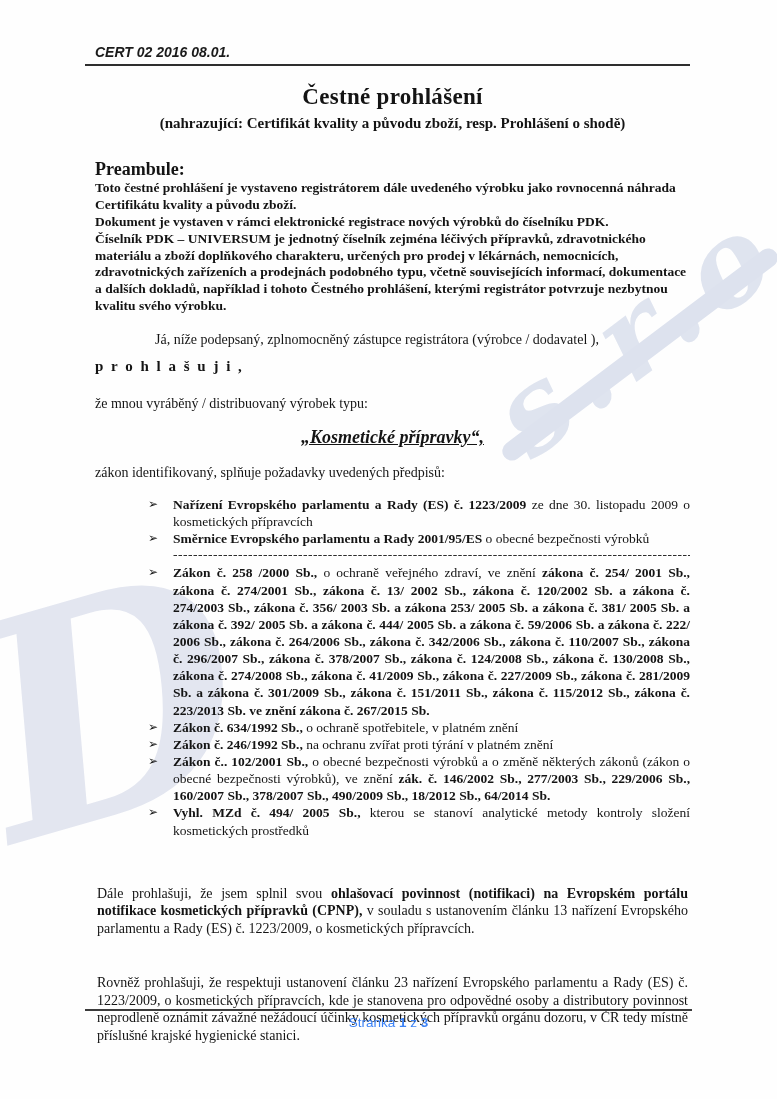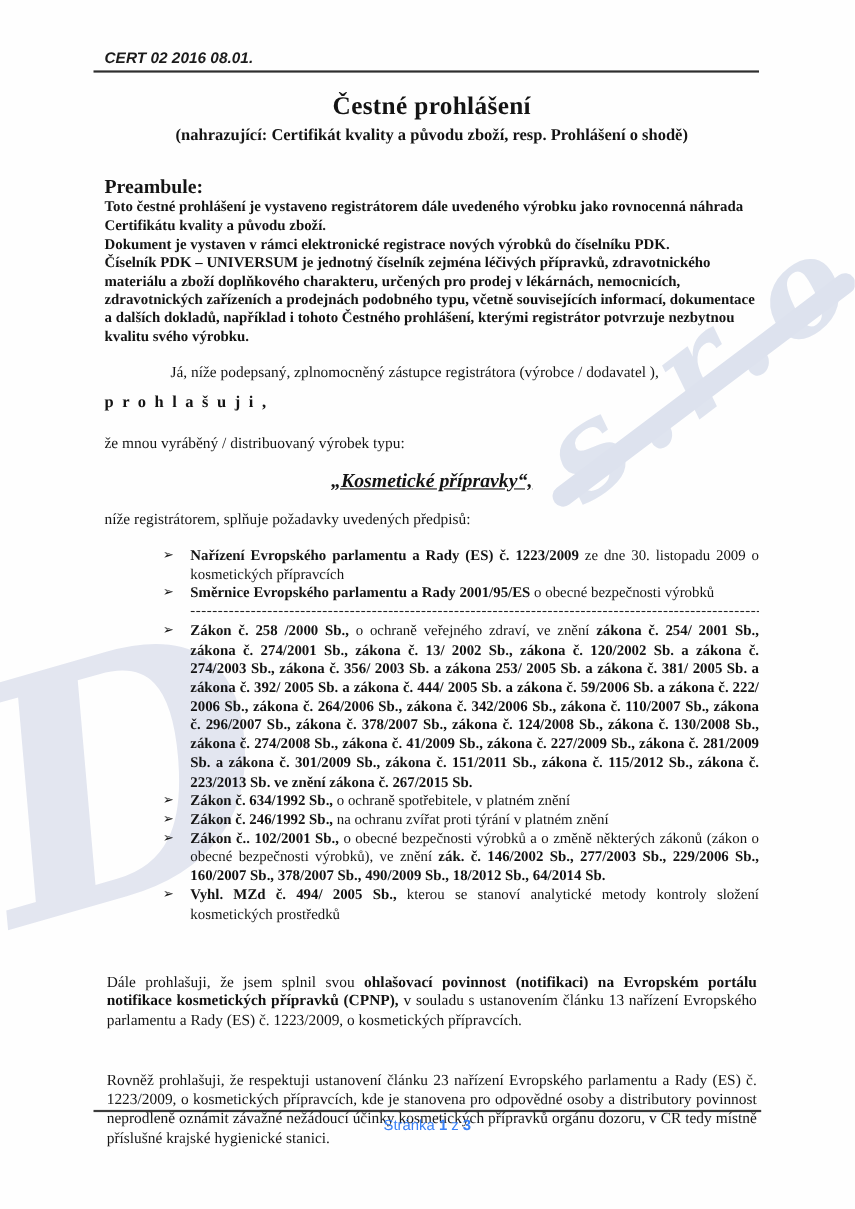--- a/index.html
+++ b/index.html
@@ -109,21 +109,21 @@
 
     <div class="preamble-heading">Preambule:</div>
     <div class="preamble-body">Toto čestné prohlášení je vystaveno registrátorem dále uvedeného výrobku jako rovnocenná náhrada Certifikátu kvality a původu zboží.</div>
     <div class="preamble-body">Dokument je vystaven v rámci elektronické registrace nových výrobků do číselníku PDK.</div>
     <div class="preamble-body">Číselník PDK – UNIVERSUM je jednotný číselník zejména léčivých přípravků, zdravotnického materiálu a zboží doplňkového charakteru, určených pro prodej v lékárnách, nemocnicích, zdravotnických zařízeních a prodejnách podobného typu, včetně souvisejících informací, dokumentace a dalších dokladů, například i tohoto Čestného prohlášení, kterými registrátor potvrzuje nezbytnou kvalitu svého výrobku.</div>
 
     <div class="intro-line">Já, níže podepsaný, zplnomocněný zástupce registrátora (výrobce / dodavatel ),</div>
     <div class="verb">p r o h l a š u j i ,</div>
     <div class="product-intro">že mnou vyráběný / distribuovaný výrobek typu:</div>
     <div class="product-name">„Kosmetické přípravky“,</div>
-    <div class="compliance-intro">níže registrátorem, splňuje požadavky uvedených předpisů:</div>
+    <div class="compliance-intro">zákon identifikovaný, splňuje požadavky uvedených předpisů:</div>
 
     <div class="reg-list">
 
       <div class="reg-item">
         <span class="bullet">➢</span>
         <p class="reg-text"><span class="b">Nařízení Evropského parlamentu a Rady (ES) č. 1223/2009 </span><span>ze dne 30. listopadu 2009 o kosmetických přípravcích</span></p>
       </div>
 
       <div class="reg-item">
         <span class="bullet">➢</span>

